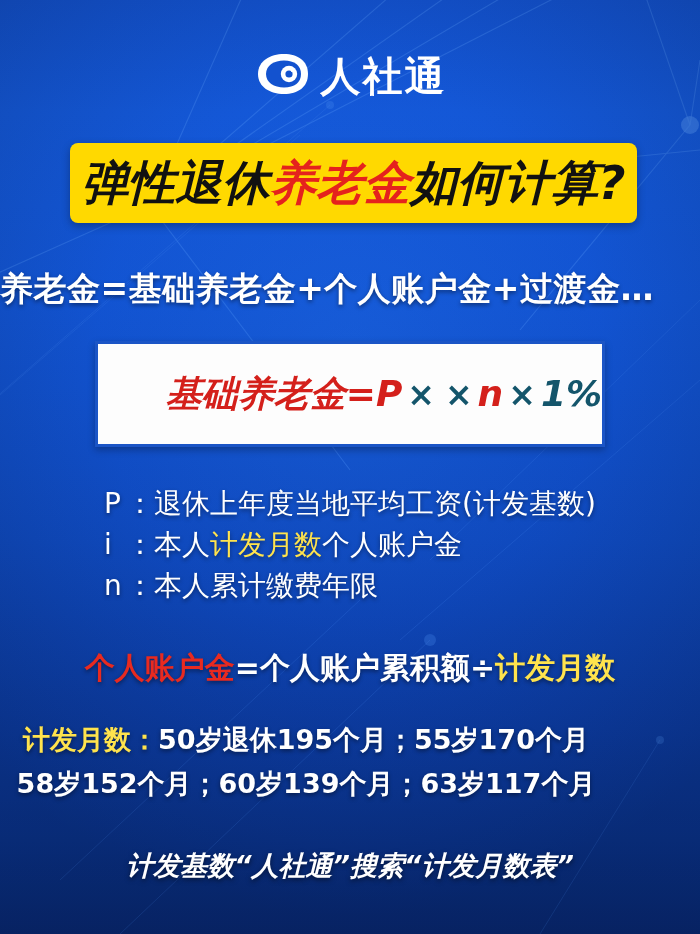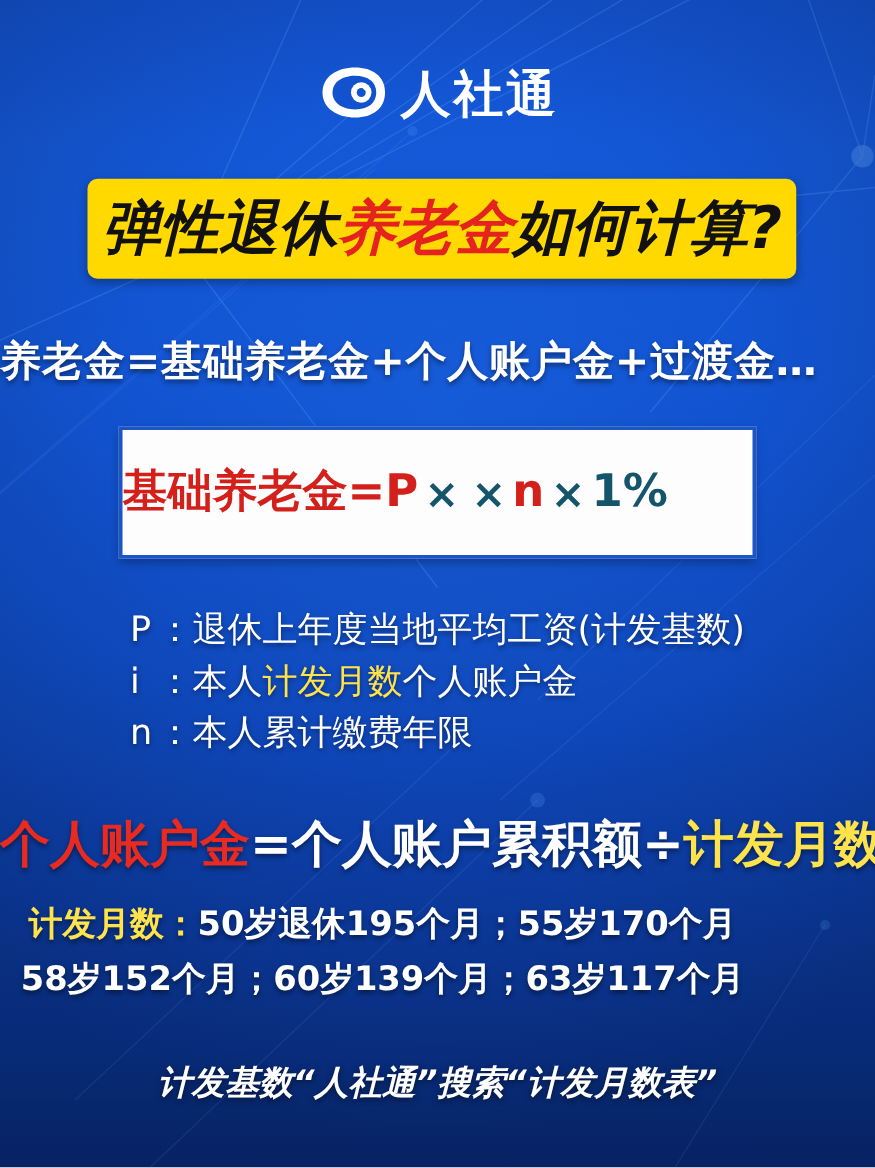--- a/index.html
+++ b/index.html
@@ -117,22 +117,23 @@
     position: absolute;
     left: 95px;
     top: 341px;
     width: 510px;
     height: 106px;
     background: #fdfdfd;
     border: 3px solid #1b55c6;
     box-sizing: border-box;
     display: flex;
     align-items: center;
-    justify-content: flex-start;
+    justify-content: flex-end;
     box-shadow: 0 3px 7px rgba(0,0,0,0.28);
+    font-style: italic;
   }
   .formula-inner {
     display: flex;
     align-items: center;
     justify-content: center;
     white-space: nowrap;
     line-height: 1;
   }
   .f-red {
     color: #d4201b;
@@ -204,21 +205,21 @@
   .def-row .sym { display: inline-block; min-width: 22px; }
   .hl-yellow { color: #ffe34d; }
 
   
   .acct-line {
     position: absolute;
     left: 0;
     top: 648px;
     width: 700px;
     text-align: center;
-    font-size: 40px;
+    font-size: 30px;
     font-weight: bold;
     white-space: nowrap;
     color: #ffffff;
     font-family: "DejaVu Sans", "Liberation Sans", sans-serif;
     text-shadow: 0 2px 4px rgba(0,0,0,0.45);
   }
   .acct-line .a-red { color: #e82a20; }
   .acct-line .a-white { color: #ffffff; }
   .acct-line .a-yellow { color: #ffe34d; }
 

